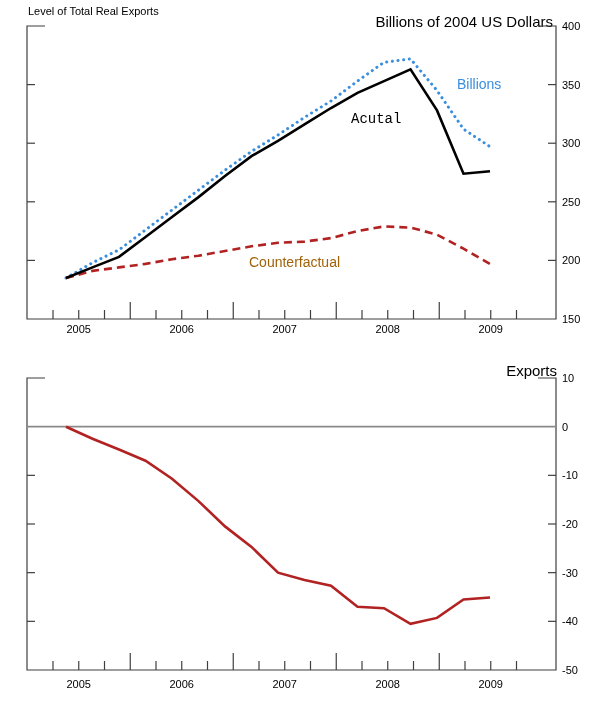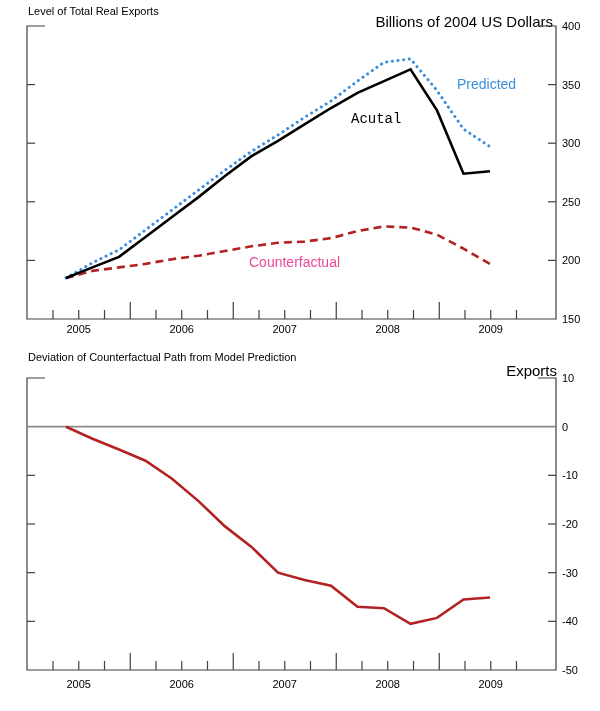--- a/index.html
+++ b/index.html
@@ -13,21 +13,20 @@
 </style>
 </head>
 <body>
 
 <div id="page">
 
   <div class="chart-title" style="left:28px;top:5px;">Level of Total Real Exports</div>
 
   <div class="unit-label" style="right:47px;top:13px;">Billions of 2004 US Dollars</div>
 
-  <div class="chart-title" style="left:28px;top:351px;">Deviation of Counterfactual Path from Model Prediction</div>
 
   <div class="unit-label" style="right:43px;top:362px;">Exports</div>
 
   <svg id="chart-svg" width="600" height="711" viewBox="0 0 600 711">
       <g>
         <path d="M 45 26 H 27 V 319 H 556 V 26 H 538" fill="none" stroke="#3f3f3f" stroke-width="1.2"></path>
         <g>
           <text x="562" y="30" font-size="11" fill="#000">400</text>
           <line x1="27" y1="84.6" x2="35" y2="84.6" stroke="#3f3f3f" stroke-width="1.2"></line>
           <line x1="548" y1="84.6" x2="556" y2="84.6" stroke="#3f3f3f" stroke-width="1.2"></line>
@@ -116,19 +115,19 @@
           <text x="78.75" y="688" font-size="11" fill="#000" text-anchor="middle">2005</text>
           <text x="181.75" y="688" font-size="11" fill="#000" text-anchor="middle">2006</text>
           <text x="284.75" y="688" font-size="11" fill="#000" text-anchor="middle">2007</text>
           <text x="387.75" y="688" font-size="11" fill="#000" text-anchor="middle">2008</text>
           <text x="490.75" y="688" font-size="11" fill="#000" text-anchor="middle">2009</text>
         </g>
         <polyline points="66.0,426.7 92.5,438.8 119.0,449.5 145.5,460.7 172.0,478.7 198.5,501.1 225.0,526.4 251.5,546.9 278.0,572.7 304.5,580.0 331.0,585.8 357.5,606.7 384.0,608.2 410.5,623.8 437.0,617.9 463.5,599.4 490.0,597.5" fill="none" stroke="#B22222" stroke-width="2.6"></polyline>
       </g>
     </svg>
 
-  <div class="series-label" style="left: 457px; top: 76px; color: rgb(58, 142, 222);">Predicted</div>
+  <div class="series-label" style="left: 457px; top: 76px; color: rgb(58, 142, 222);">Billions</div>
 
   <div class="series-label" style="left: 351px; top: 111px; color: rgb(0, 0, 0); font-family: Liberation Mono, monospace;">Acutal</div>
 
-  <div class="series-label" style="left: 249px; top: 254px; color: #ec4899;">Counterfactual</div>
+  <div class="series-label" style="left: 249px; top: 254px; color: #a16207;">Counterfactual</div>
 
 </div>
 
 </body></html>

